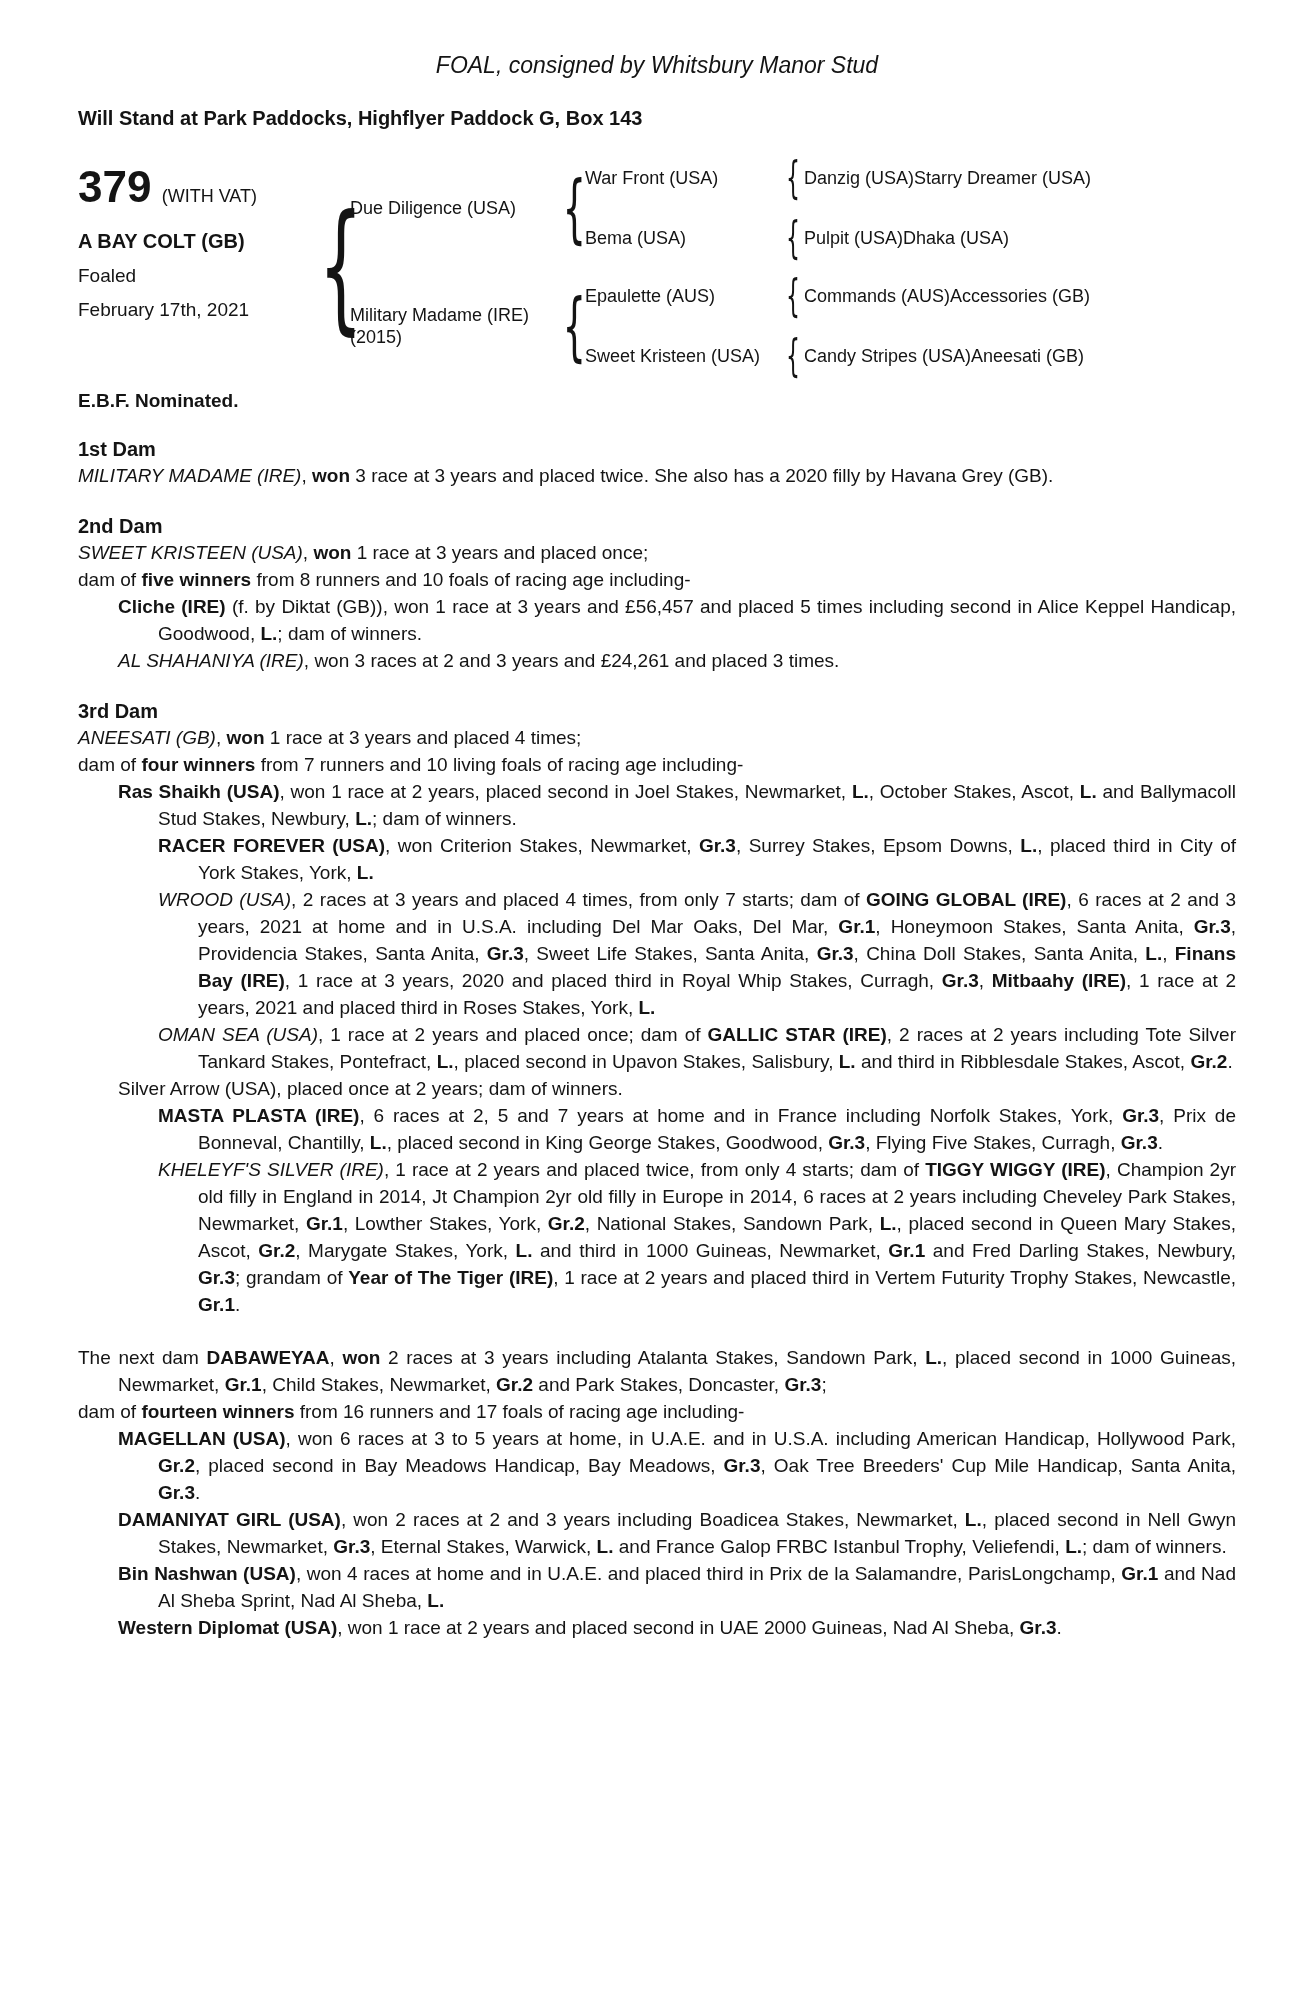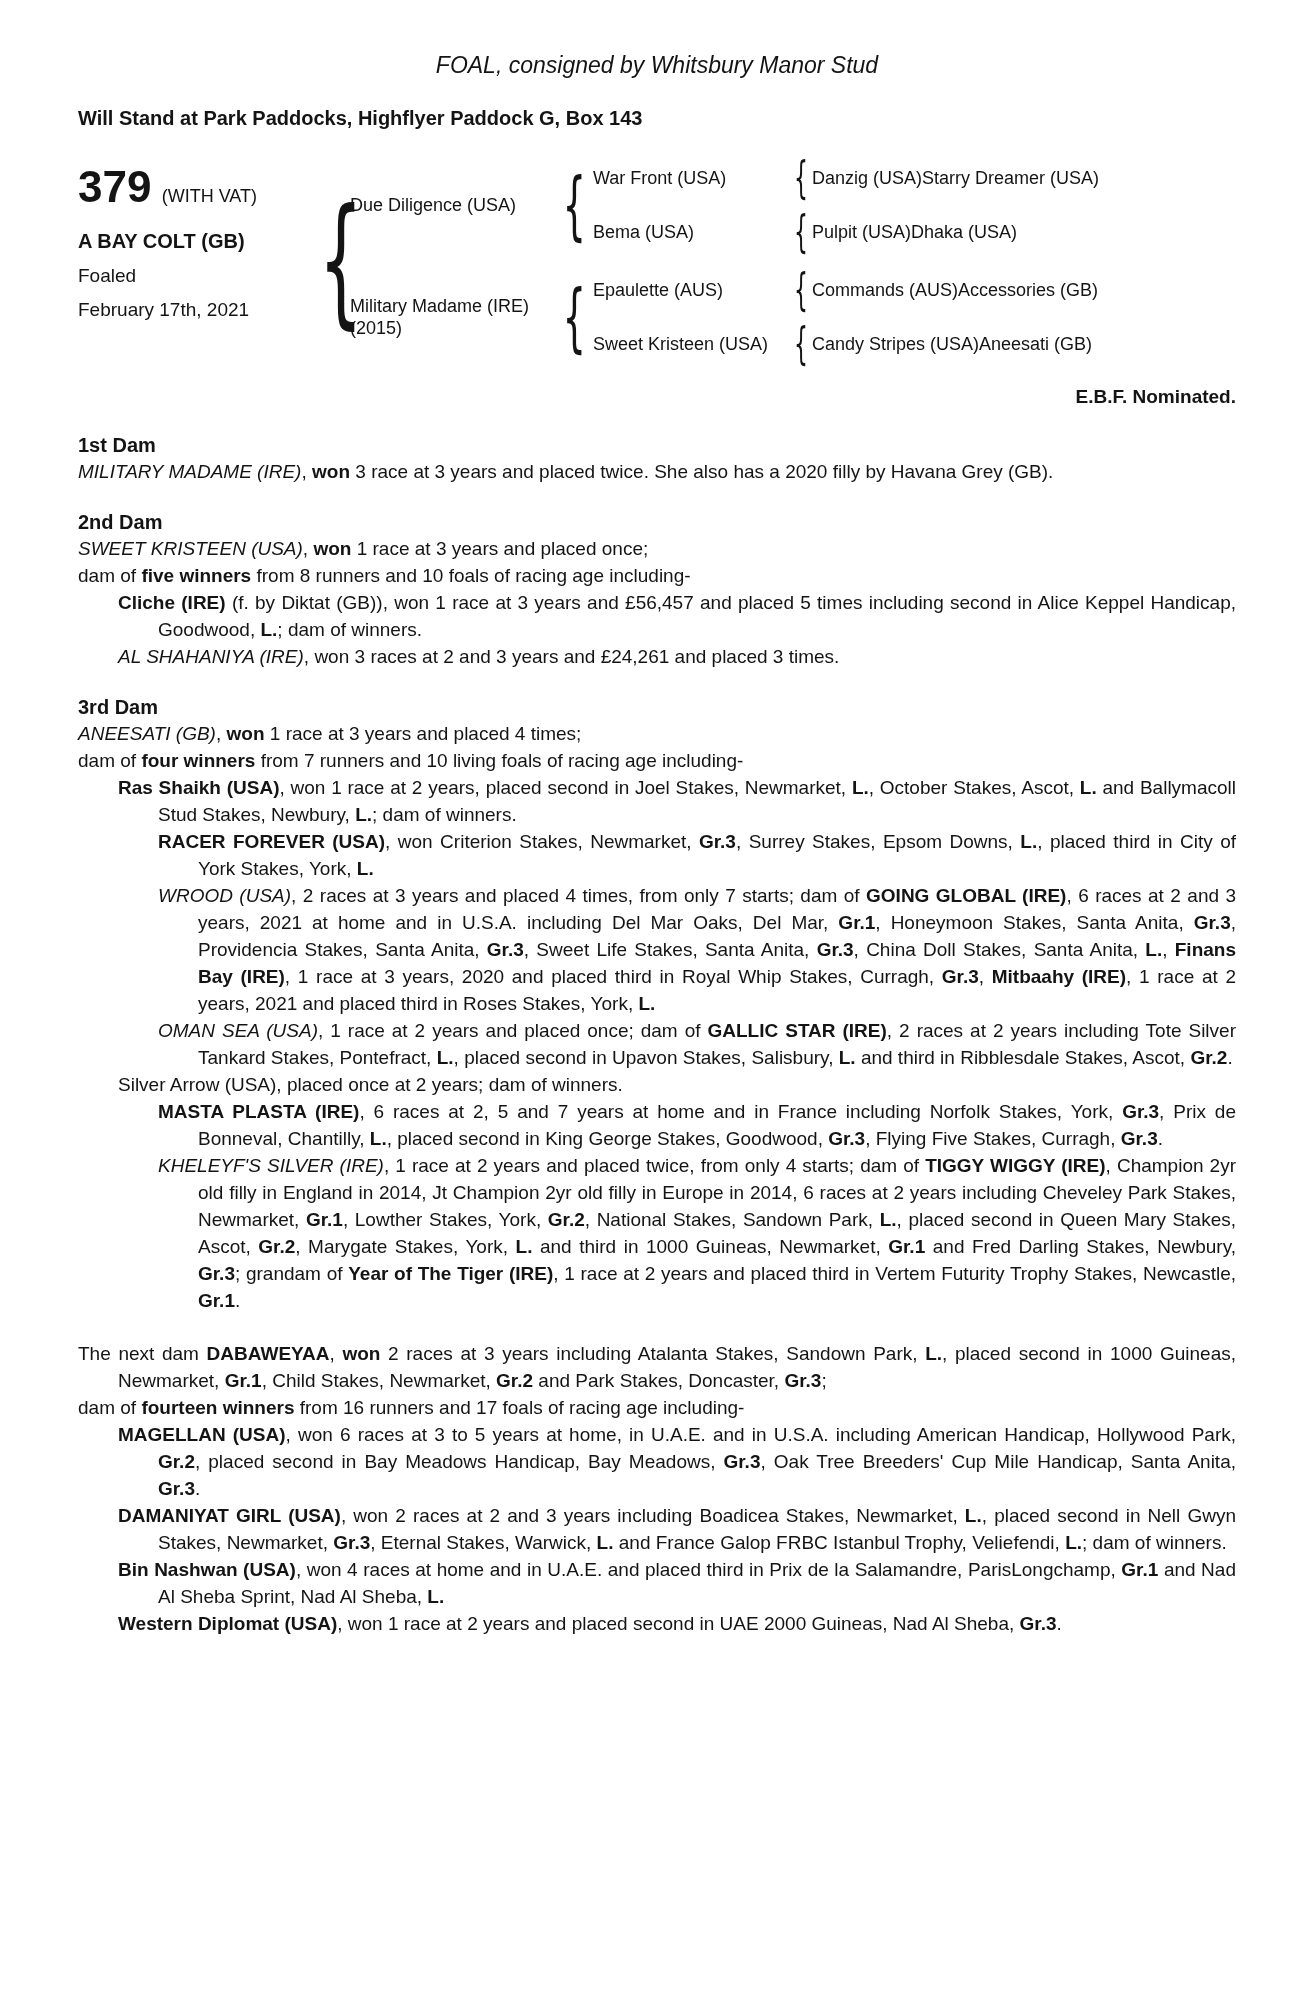--- a/index.html
+++ b/index.html
@@ -33,41 +33,41 @@
   .lot-line { white-space: nowrap; }
   .lot-number { font-size: 44px; font-weight: bold; }
   .lot-vat { font-size: 18px; margin-left: 5px; }
   .horse-name { font-weight: bold; font-size: 20px; margin-top: 18px; }
   .foaled-line { font-size: 19px; margin-top: 12px; }
 
   .ped-tree { display: flex; align-items: center; font-size: 18px; }
   .gen1-col { display: flex; flex-direction: column; gap: 14px; }
   .gen1-group { display: flex; align-items: center; }
   .gen1-name { width: 205px; flex: none; line-height: 22px; }
-  .gen2-col { display: flex; flex-direction: column; gap: 10px; margin-left: 8px; }
+  .gen2-col { display: flex; flex-direction: column; gap: 16px; }
   .gen2-group { display: flex; align-items: center; }
   .gen2-name { width: 195px; flex: none; }
   .gen3-col { display: flex; flex-direction: row; }
   .gen3-name { line-height: 21px; white-space: nowrap; }
   .name2:empty { display: none; }
 
   .brace {
     font-family: "DejaVu Sans", sans-serif;
     line-height: 1;
     flex: none;
     text-align: center;
     transform: scaleX(0.5);
     transform-origin: center;
     font-weight: normal;
   }
   .brace1 { font-size: 140px; width: 42px; }
   .brace2 { font-size: 74px;  width: 30px; }
   .brace3 { font-size: 44px;  width: 24px; }
 
-  .ebf { text-align: right; font-weight: bold; font-size: 19px; margin: 20px 0 12px 0; }
+  .ebf { text-align: left; font-weight: bold; font-size: 19px; margin: 12px 0 12px 0; }
 
   
   .dam-section { margin-top: 26px; }
   .dam-section.first { }
   .dam-heading { font-size: 20px; font-weight: bold; margin: 0 0 1px 0; }
   .para {
     margin: 0;
     text-align: justify;
     line-height: 27px;
   }

